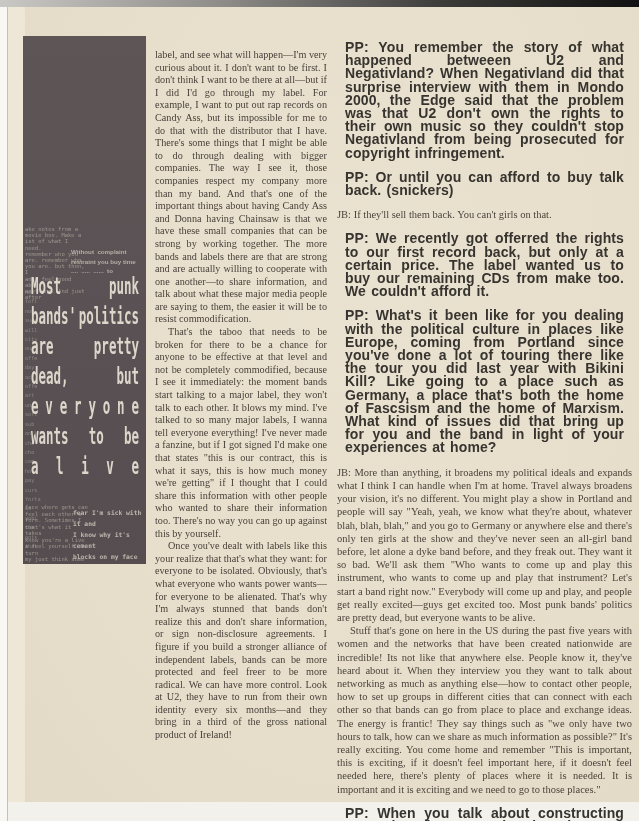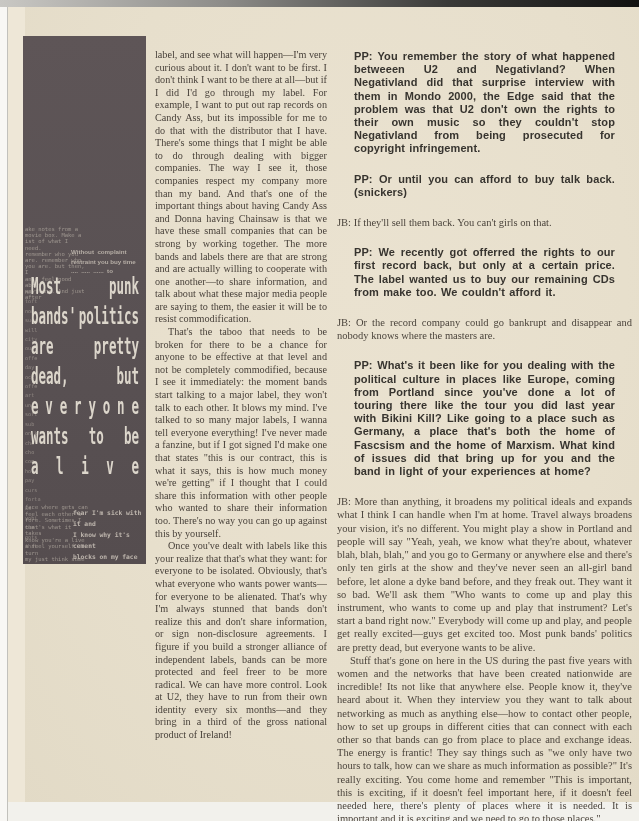--- a/index.html
+++ b/index.html
@@ -37,22 +37,22 @@
     color:#dcd6cb;transform:scaleY(1.85);transform-origin:50% 60%;}
   .quote-line span{display:inline-block;}
   
   .middle-col{position:absolute;left:147px;top:42px;width:172px;}
   .body-para{margin:0;font-size:10.2px;line-height:12.6px;color:#48413a;
     text-align:justify;font-family:"Liberation Serif", serif;}
   .body-para.cont{text-indent:13px;}
   
   .right-col{position:absolute;left:329px;top:26px;width:295px;}
   .block{margin:0 0 11px 0;}
-  .q-para{margin:17px;font-family:"Liberation Sans", sans-serif;font-weight:bold;
-    font-size:11px;line-height:13.2px;color:#37342f;text-align:justify;
+  .q-para{margin:8px;font-family:"Liberation Sans", sans-serif;font-weight:bold;
+    font-size:14px;line-height:13.2px;color:#37342f;text-align:justify;
     letter-spacing:.1px;word-spacing:1.2px;}
   .a-para{margin:0;font-family:"Liberation Serif", serif;
     font-size:10.5px;line-height:13.2px;color:#4b443c;text-align:justify;}
   .cont{text-indent:13px;}
 </style>
 </head>
 <body>
 
 <div class="top-edge"></div>
 <div class="left-edge"></div>
@@ -179,23 +179,20 @@
       <div class="block">
         <p class="q-para">PP: Or until you can afford to buy talk back. (snickers)</p>
       </div>
       <div class="block">
         <p class="a-para">JB: If they'll sell them back. You can't girls on that.</p>
       </div>
       <div class="block">
         <p class="q-para">PP: We recently got offerred the rights to our first record back, but only at a certain price. The label wanted us to buy our remaining CDs from make too. We couldn't afford it.</p>
       </div>
       <div class="block">
-        <p class="a-para">JB: Or the record company could go bankrupt and disappear and nobody knows where the masters are.</p>
-      </div>
-      <div class="block">
         <p class="q-para">PP: What's it been like for you dealing with the political culture in places like Europe, coming from Portland since you've done a lot of touring there like the tour you did last year with Bikini Kill? Like going to a place such as Germany, a place that's both the home of Fascsism and the home of Marxism. What kind of issues did that bring up for you and the band in light of your experiences at home?</p>
       </div>
       <div class="block">
         <p class="a-para">JB: More than anything, it broadens my political ideals and expands what I think I can handle when I'm at home. Travel always broadens your vision, it's no different. You might play a show in Portland and people will say "Yeah, yeah, we know what they're about, whatever blah, blah, blah," and you go to Germany or anywhere else and there's only ten girls at the show and they've never seen an all-girl band before, let alone a dyke band before, and they freak out. They want it so bad. We'll ask them "Who wants to come up and play this instrument, who wants to come up and play that instrument? Let's start a band right now." Everybody will come up and play, and people get really excited—guys get excited too. Most punk bands' politics are pretty dead, but everyone wants to be alive.</p>
         <p class="a-para cont">Stuff that's gone on here in the US during the past five years with women and the networks that have been created nationwide are incredible! Its not like that anywhere else. People know it, they've heard about it. When they interview you they want to talk about networking as much as anything else—how to contact other people, how to set up groups in different cities that can connect with each other so that bands can go from place to place and exchange ideas. The energy is frantic! They say things such as "we only have two hours to talk, how can we share as much information as possible?" It's really exciting. You come home and remember "This is important, this is exciting, if it doesn't feel important here, if it doesn't feel needed here, there's plenty of places where it is needed. It is important and it is exciting and we need to go to those places."</p>
       </div>
       <div class="block">
         <p class="q-para">PP: When you talk about constructing networks between bands, between labels, between distributors, between yourselves and your audiences it sounds like they're not an end unto to themselves. They're a way to communicate important political ideas. Is that why these networks are important?</p>
       </div>
     </div>

